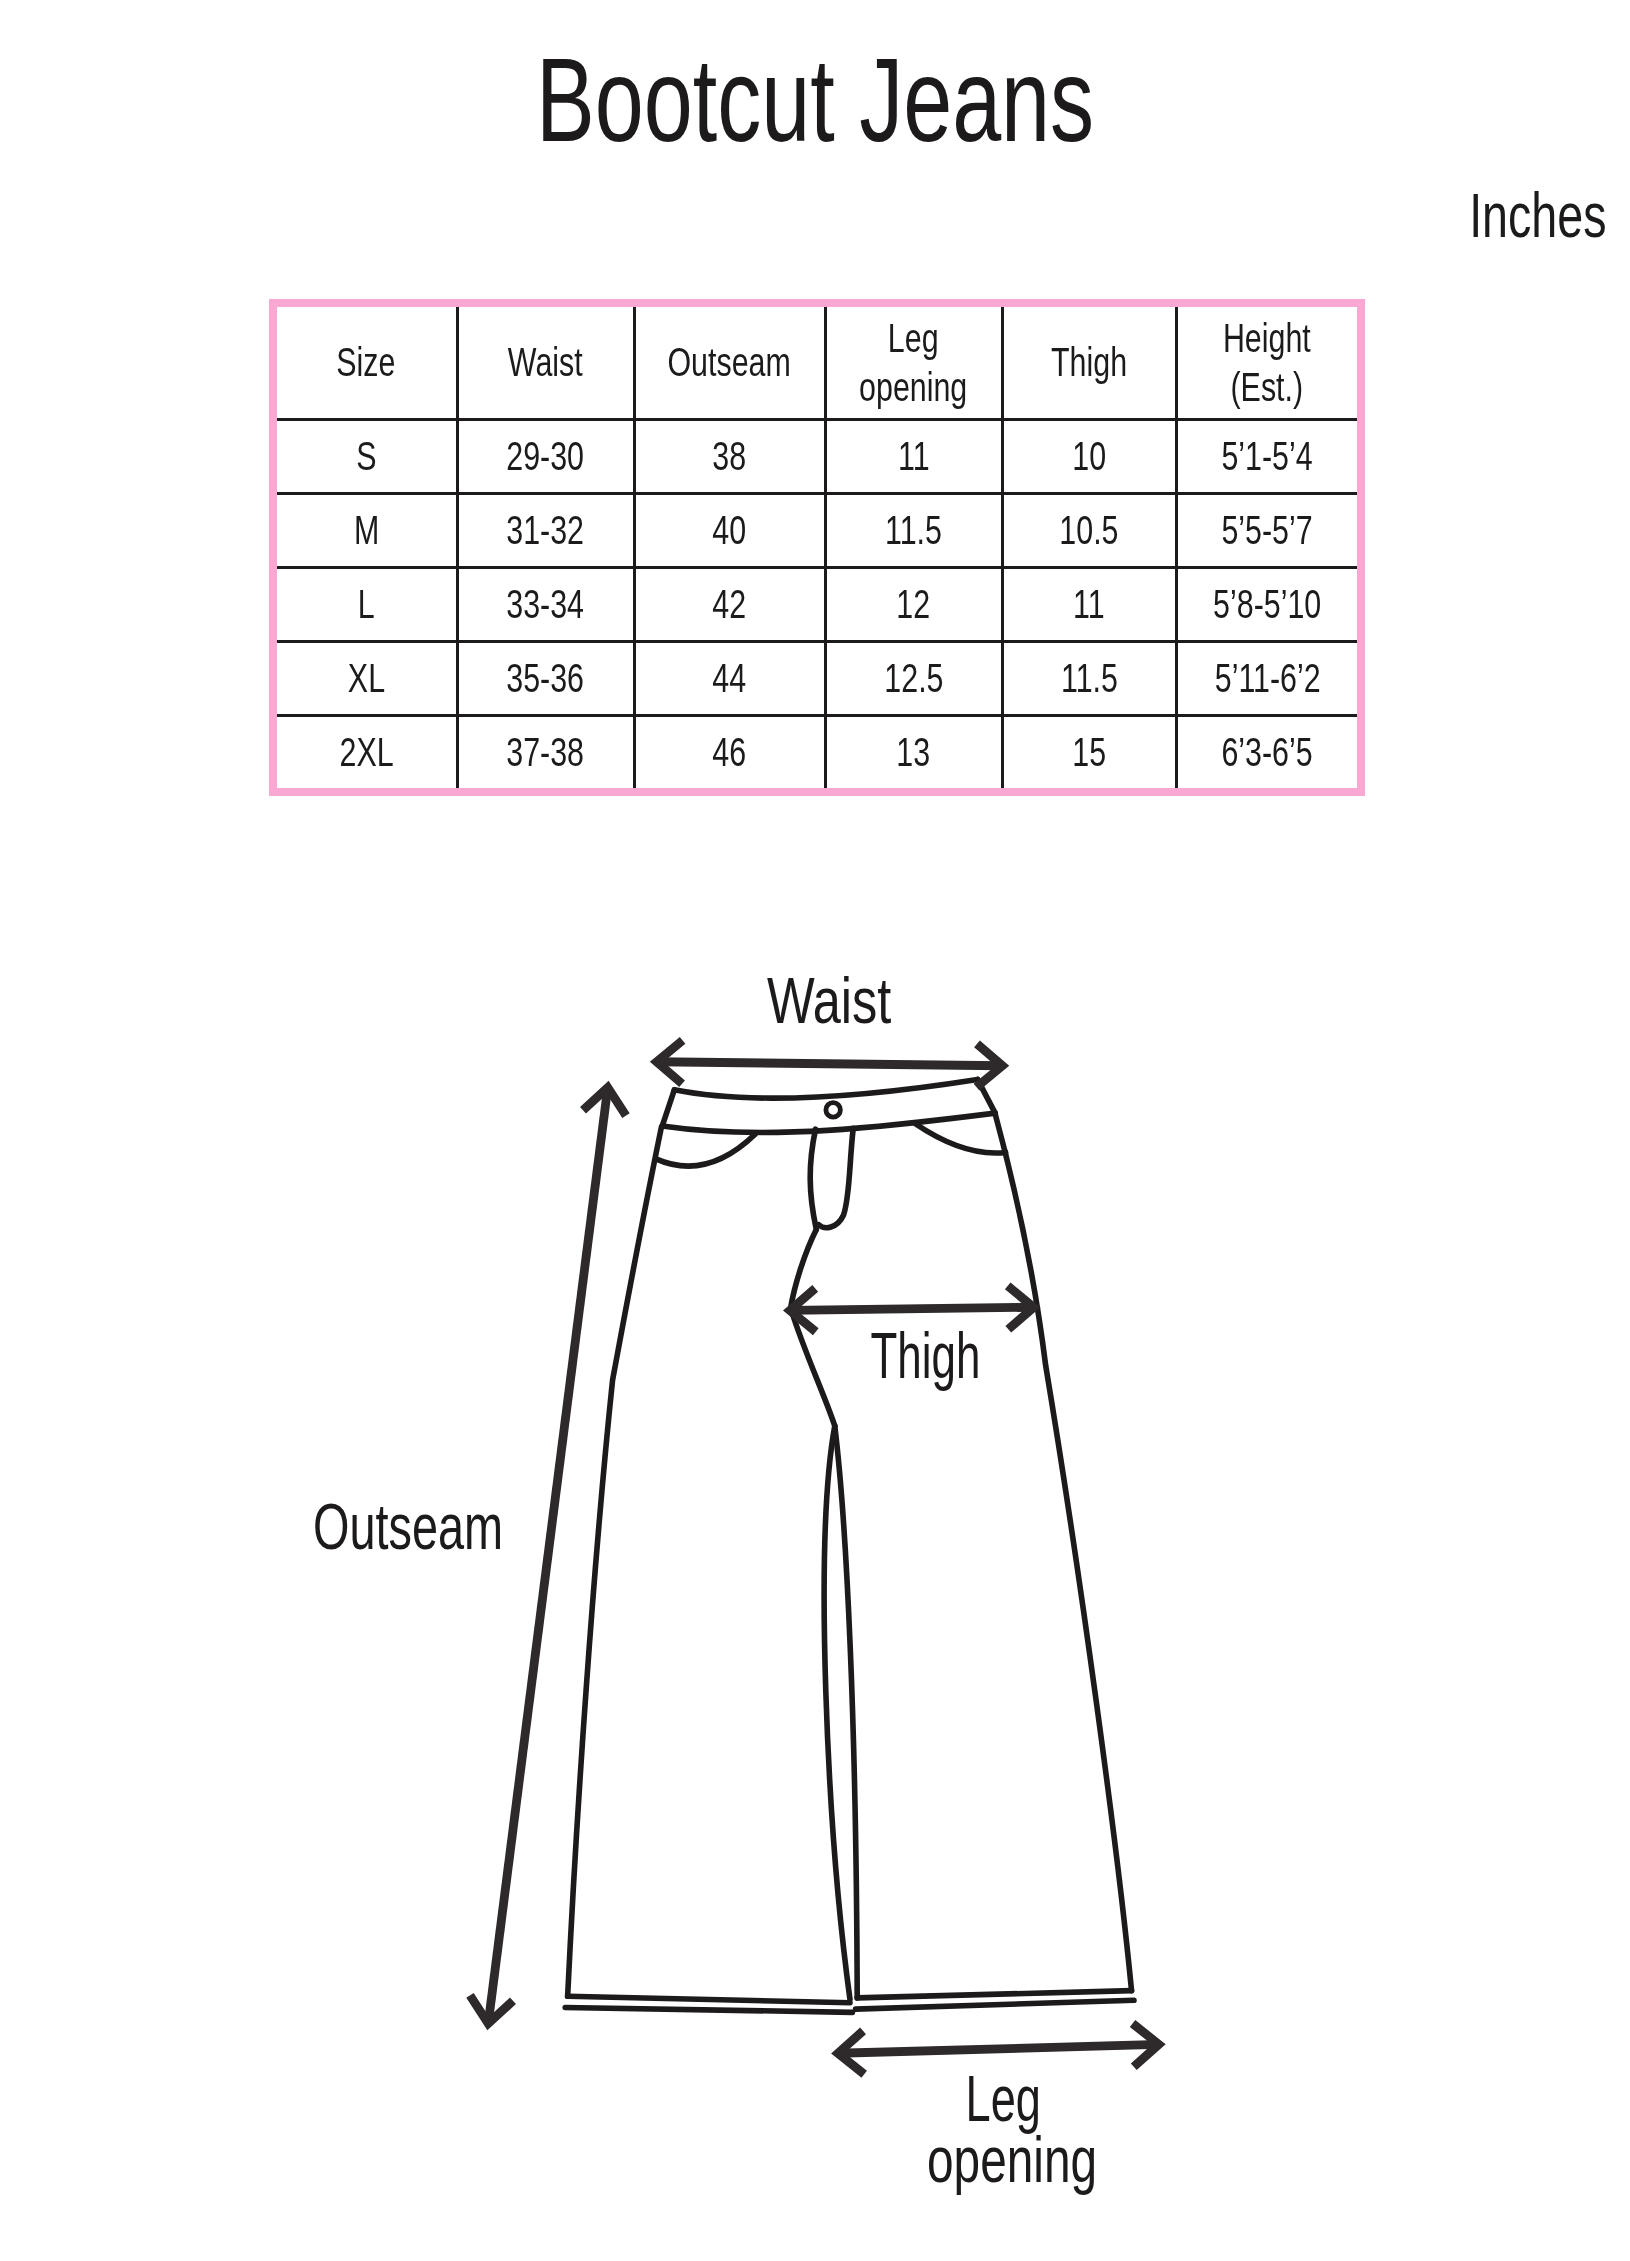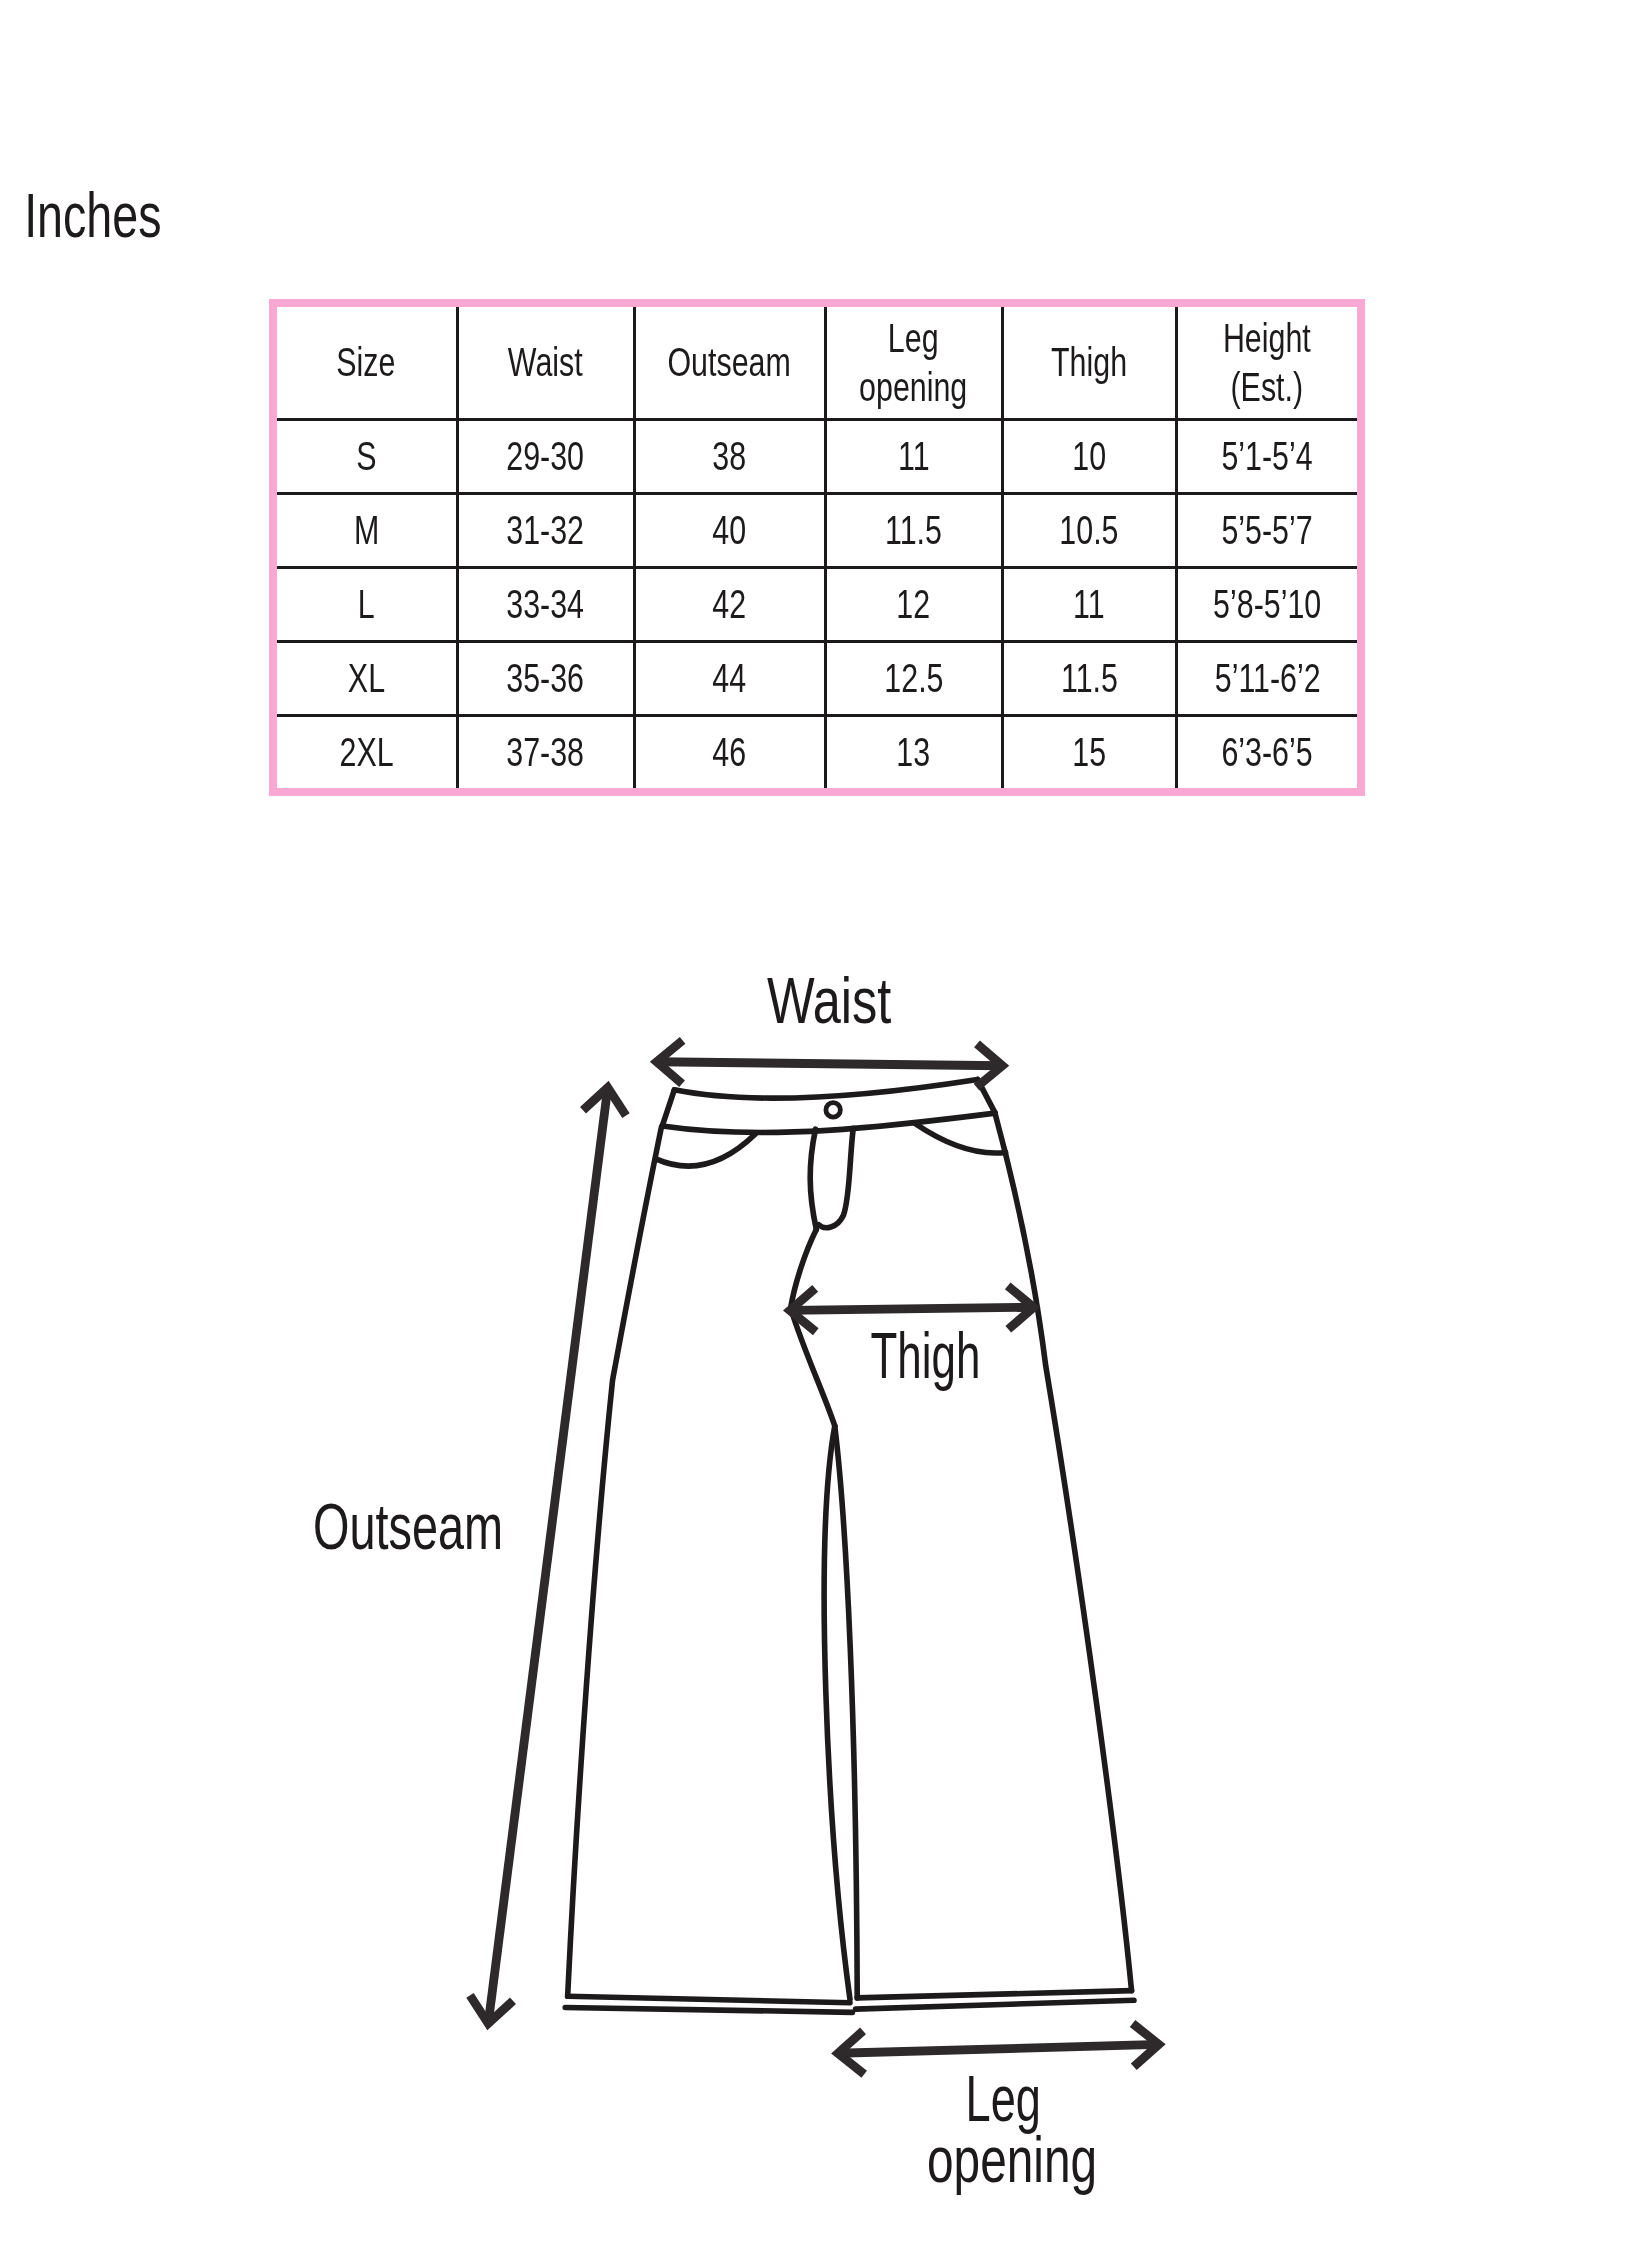--- a/index.html
+++ b/index.html
@@ -4,39 +4,40 @@
 <style>
   html,body{margin:0;padding:0;background:#ffffff;}
   .page{position:relative;width:1631px;height:2261px;background:#ffffff;overflow:hidden;
         font-family:"Liberation Sans",sans-serif;color:#1d1a1b;}
   
   .cnd{display:inline-block;transform:scaleX(0.74);transform-origin:50% 50%;white-space:pre-line;}
   .cnd2{display:inline-block;transform:scaleX(0.76);transform-origin:50% 50%;white-space:pre-line;}
 
   .title{position:absolute;left:0;top:35px;width:1631px;text-align:center;
          font-size:119px;line-height:1.1;font-weight:400;letter-spacing:0px;}
-  .subtitle{position:absolute;left:0;top:181px;width:1631px;text-align:left;
+  .subtitle{position:absolute;left:0;top:181px;width:1631px;text-align:right;
          font-size:63px;line-height:1.1;font-weight:400;}
 
   table.size{position:absolute;left:269px;top:299px;width:1087px;border-collapse:collapse;
          table-layout:fixed;border:8px solid #f9a8d4;}
   table.size th,table.size td{border:3.2px solid #1d1a1b;text-align:center;vertical-align:middle;
          padding:0;font-weight:400;font-size:40px;line-height:1.22;color:#1d1a1b;}
   table.size thead th{height:111px;}
   table.size tbody td{height:71px;}
 
   .diagram{position:absolute;left:0;top:923px;width:1631px;height:1338px;}
   .diagram svg{display:block;width:1631px;height:1338px;}
   svg text{font-family:"Liberation Sans",sans-serif;fill:#1d1a1b;font-size:80px;}
 </style>
 </head>
 <body>
 
 <div class="page">
 
+  <div class="title"><span class="cnd">Bootcut Jeans</span></div>
 
   <div class="subtitle"><span class="cnd">Inches</span></div>
 
   <table class="size">
     <colgroup>
       <col style="width:184px">
         <col style="width:177px">
         <col style="width:191px">
       <col style="width:177px">
         <col style="width:174px">

